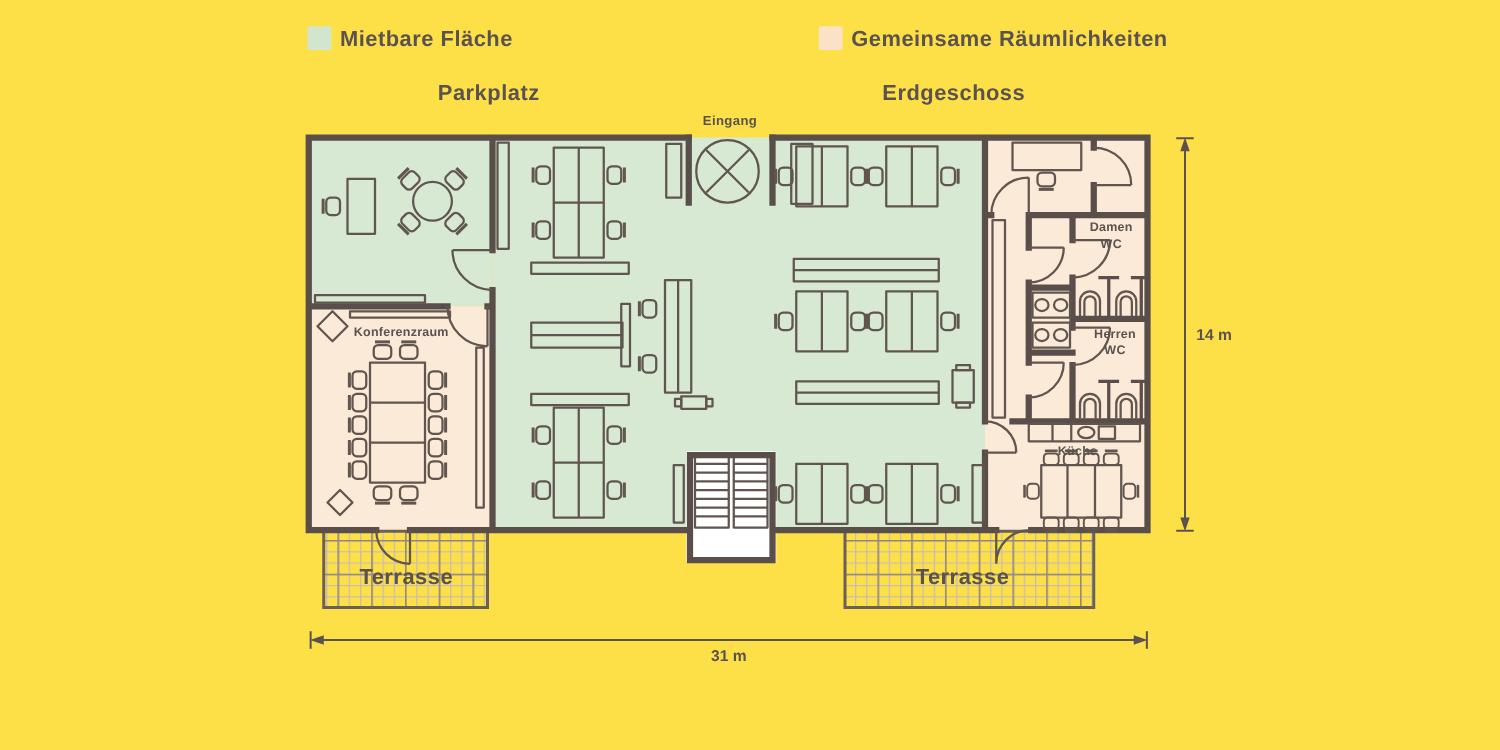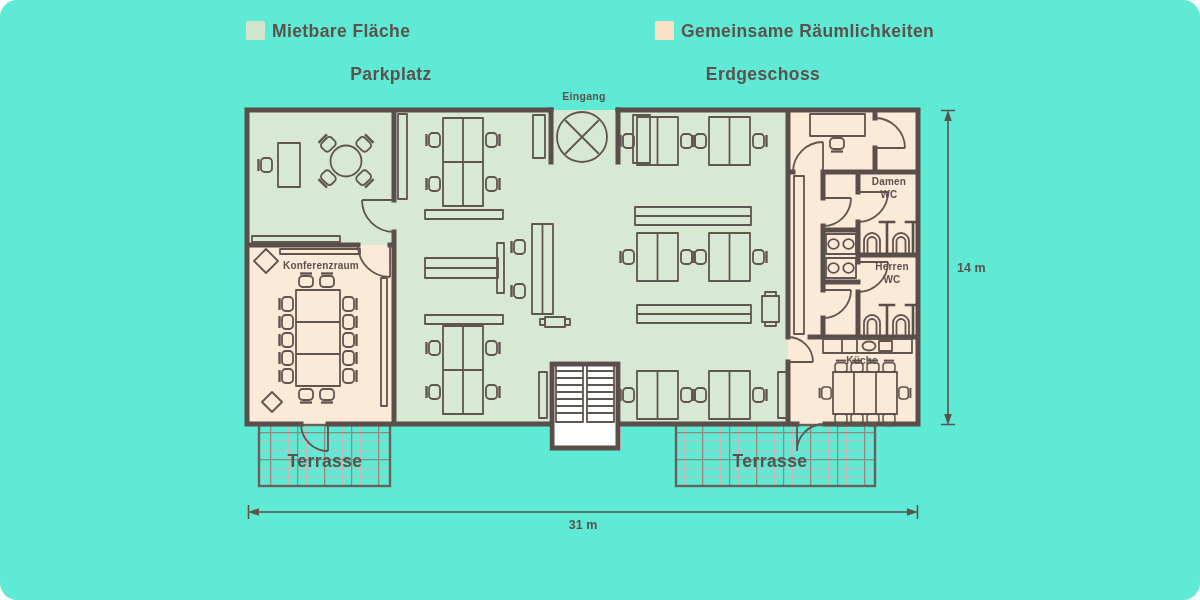--- a/index.html
+++ b/index.html
@@ -1,16 +1,16 @@
 <!DOCTYPE html>
 <html><head>
 <meta charset="utf-8">
 <style>
   html,body { margin:0; padding:0; background:#ffffff; }
-  .stage { width:1200px; height:600px; position:relative; background:#5eead4; overflow:hidden;border-radius:17px; }
+  .stage { width:1200px; height:600px; position:relative; background:#fde047; overflow:hidden; }
   svg { display:block; }
   text { font-family:"Liberation Sans","DejaVu Sans",sans-serif; font-weight:700; fill:#5b524f; }
   .t-big   { font-size:17.5px; letter-spacing:0.4px; }
   .t-small { font-size:10px;  letter-spacing:0.2px; }
   .t-entry { font-size:10.5px; letter-spacing:0.3px; }
   .t-dim   { font-size:12.5px; }
   .wall      { stroke:#594e49; stroke-width:5;   fill:none; stroke-linecap:square; }
   .wall-thin { stroke:#594e49; stroke-width:2.6; fill:none; stroke-linecap:square; }
   .furn { stroke:#60554f; stroke-width:1.8; fill:none; stroke-linejoin:round; stroke-linecap:butt; }
   .door { stroke:#60554f; stroke-width:1.8; fill:none; }

